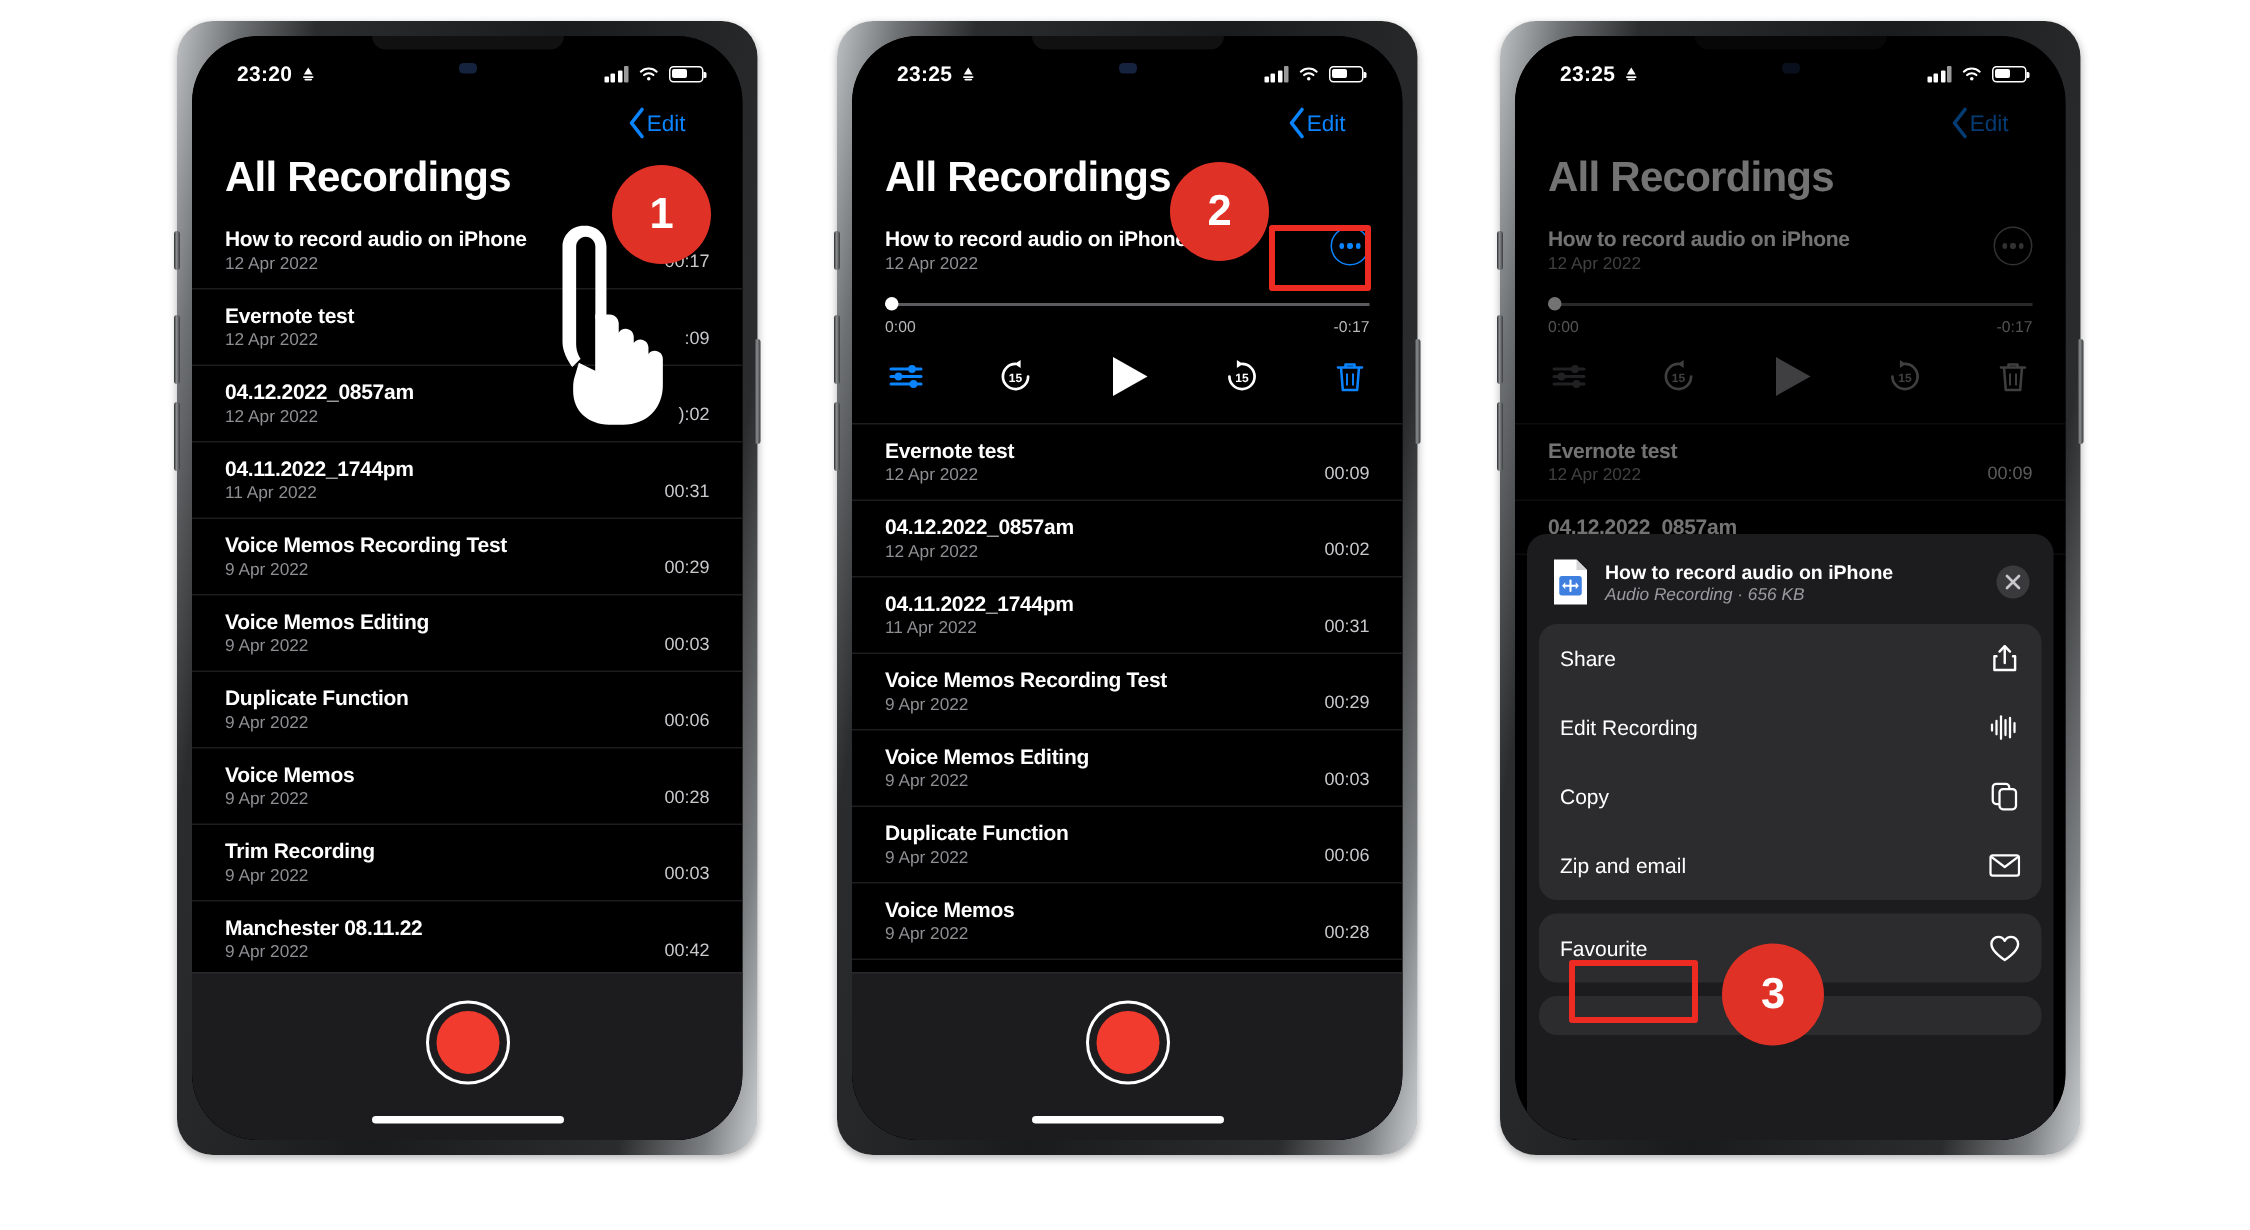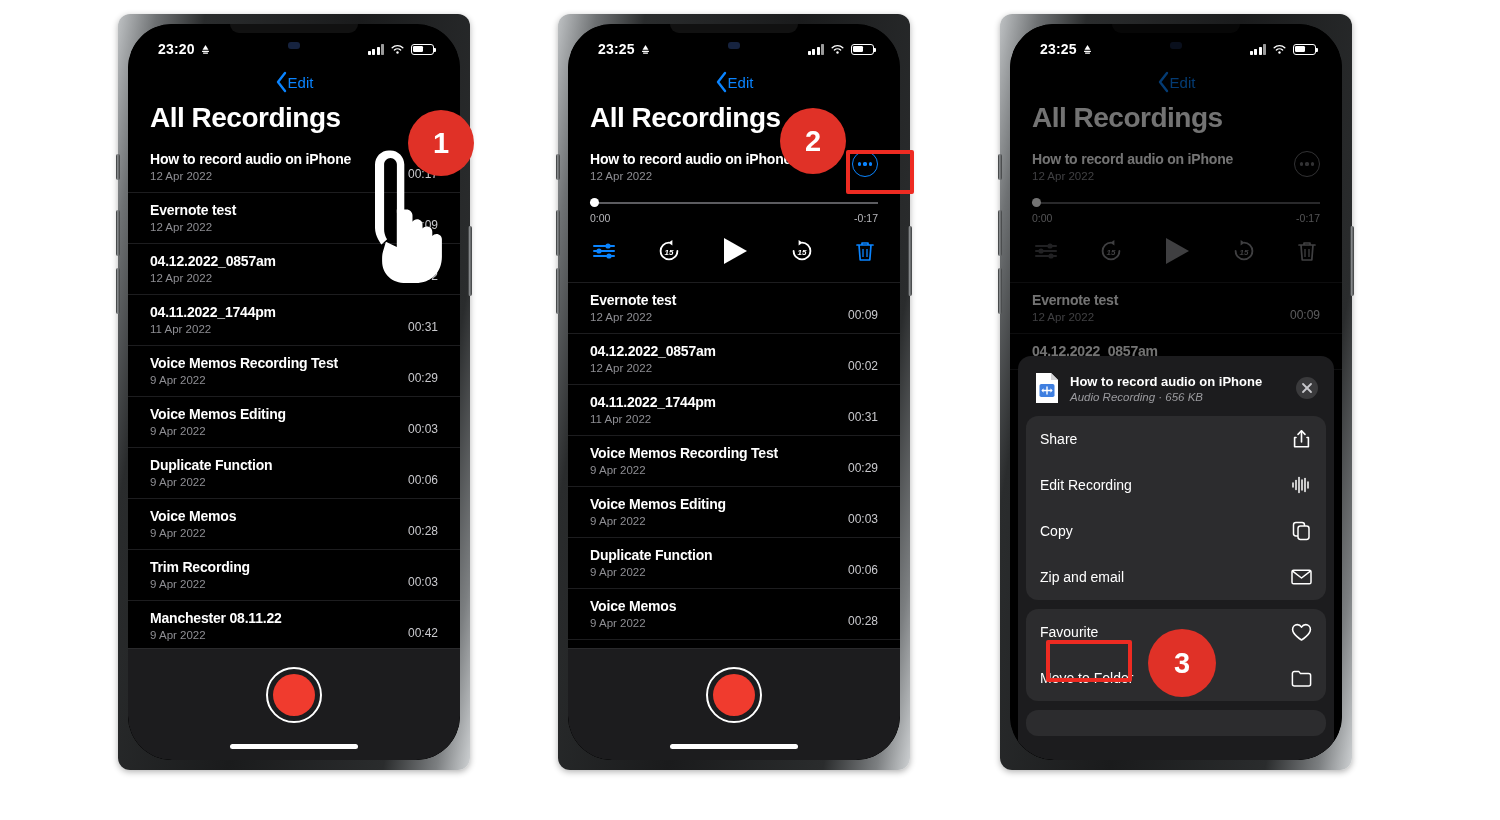--- a/index.html
+++ b/index.html
@@ -8,23 +8,23 @@
     background: #ffffff;
     font-family: "Liberation Sans", sans-serif;
     overflow: hidden;
   }
   .stage { position: relative; width: 1500px; height: 820px; background:#fff; }
 
   
   .phone {
     position: absolute;
     top: 14px;
-    width: 352px;
+    width: 387px;
     height: 756px;
-    border-radius: 12px;
+    border-radius: 24px;
     background: linear-gradient(100deg,#bfc2c4 0%, #6e7173 8%, #2a2c2d 18%, #1a1b1c 50%, #2a2c2d 82%, #7c7f81 93%, #cfd2d4 100%);
     padding: 10px;
     box-shadow: 0 2px 6px rgba(0,0,0,.30);
   }
   .phone.p1 { left: 118px; }
   .phone.p2 { left: 558px; }
   .phone.p3 { left: 1000px; }
 
   .bezel {
     position: relative;
@@ -80,22 +80,22 @@
   .sig { display:flex; align-items:flex-end; gap:1.5px; height: 11px; }
   .sig i { display:block; width:3px; background:#fff; border-radius:.7px; }
   .sig i:nth-child(1){height:4px}.sig i:nth-child(2){height:6px}
   .sig i:nth-child(3){height:8px}.sig i:nth-child(4){height:11px;background:#9a9a9a}
   .batt { width:23px; height:11px; border:1.4px solid #fff; border-radius:3px; position:relative;}
   .batt::after{content:"";position:absolute;right:-3.4px;top:3px;width:2px;height:4px;background:#fff;border-radius:0 1px 1px 0;}
   .batt i{position:absolute;left:1.3px;top:1.3px;bottom:1.3px;width:45%;background:#fff;border-radius:1.3px;}
 
   
   .navbar {
-    display:flex; align-items:center; justify-content:center;
-    padding: 2px 22px 0 22px;
+    display:flex; align-items:center; justify-content:flex-end;
+    padding: 2px 38px 0 22px;
     height: 34px;
   }
   .back-chevron { width: 13px; height: 22px; }
   .edit-link { color:#0a84ff; font-size: 15px; }
 
   .largetitle {
     padding: 4px 22px 8px 22px;
     font-size: 28px; font-weight: bold; letter-spacing: -.5px;
   }
 
@@ -120,21 +120,21 @@
     display:flex;align-items:center;justify-content:center;gap:2.5px;
     flex:0 0 auto; margin-left:8px;
   }
   .ellipsis-btn span{width:3.2px;height:3.2px;border-radius:50%;background:#0a84ff;display:block;}
 
   .player { padding: 14px 0 6px 0; }
   .scrub { position:relative; height:14px; }
   .scrub .track { position:absolute; left:0; right:0; top:6px; height:1.6px; background:#5c5c60; }
   .scrub .knob { position:absolute; left:0; top:2px; width:9px;height:9px;border-radius:50%;background:#fff;}
   .times { display:flex; justify-content:space-between; font-size:10.5px; color:#b7b7bb; margin-top:2px;text-align:right;}
-  .controls { display:flex; align-items:center; justify-content:space-between; padding: 12px 2px 6px 2px; font-style: italic; }
+  .controls { display:flex; align-items:center; justify-content:space-between; padding: 12px 2px 6px 2px; }
   .ctrl { display:flex; align-items:center; justify-content:center; }
 
   
   .recbar {
     position:absolute; left:0; right:0; bottom:0;
     height: 112px;
     background:#1c1c1e;
     border-top:1px solid #2a2a2c;
     display:flex; align-items:flex-start; justify-content:center;
     padding-top: 18px;
@@ -714,28 +714,20 @@
 
           <div class="group">
             <div class="grow">
               <span>Favourite</span>
               <span class="ico">
                 <svg width="21" height="19" viewBox="0 0 21 19">
                   <path d="M10.5 17C10.5 17 1.6 11.6 1.6 6.4 1.6 3.6 3.8 1.6 6.2 1.6c1.8 0 3.4 1.1 4.3 2.6.9-1.5 2.5-2.6 4.3-2.6 2.4 0 4.6 2 4.6 4.8 0 5.2-8.9 10.6-8.9 10.6z" stroke="#fff" stroke-width="1.6" fill="none" stroke-linejoin="round"></path>
                 </svg>
               </span>
             </div>
-            <div class="grow">
-              <span>Move to Folder</span>
-              <span class="ico">
-                <svg width="21" height="18" viewBox="0 0 21 18">
-                  <path d="M1.4 4.4a2 2 0 012-2h4.3l1.8 2.2h8.1a2 2 0 012 2v8.4a2 2 0 01-2 2H3.4a2 2 0 01-2-2z" stroke="#fff" stroke-width="1.5" fill="none" stroke-linejoin="round"></path>
-                </svg>
-              </span>
-            </div>
           </div>
 
           <div class="group" style="margin-bottom:0;">
             <div class="grow withprog">
               
               
               
             </div>
           </div>
         </div>

